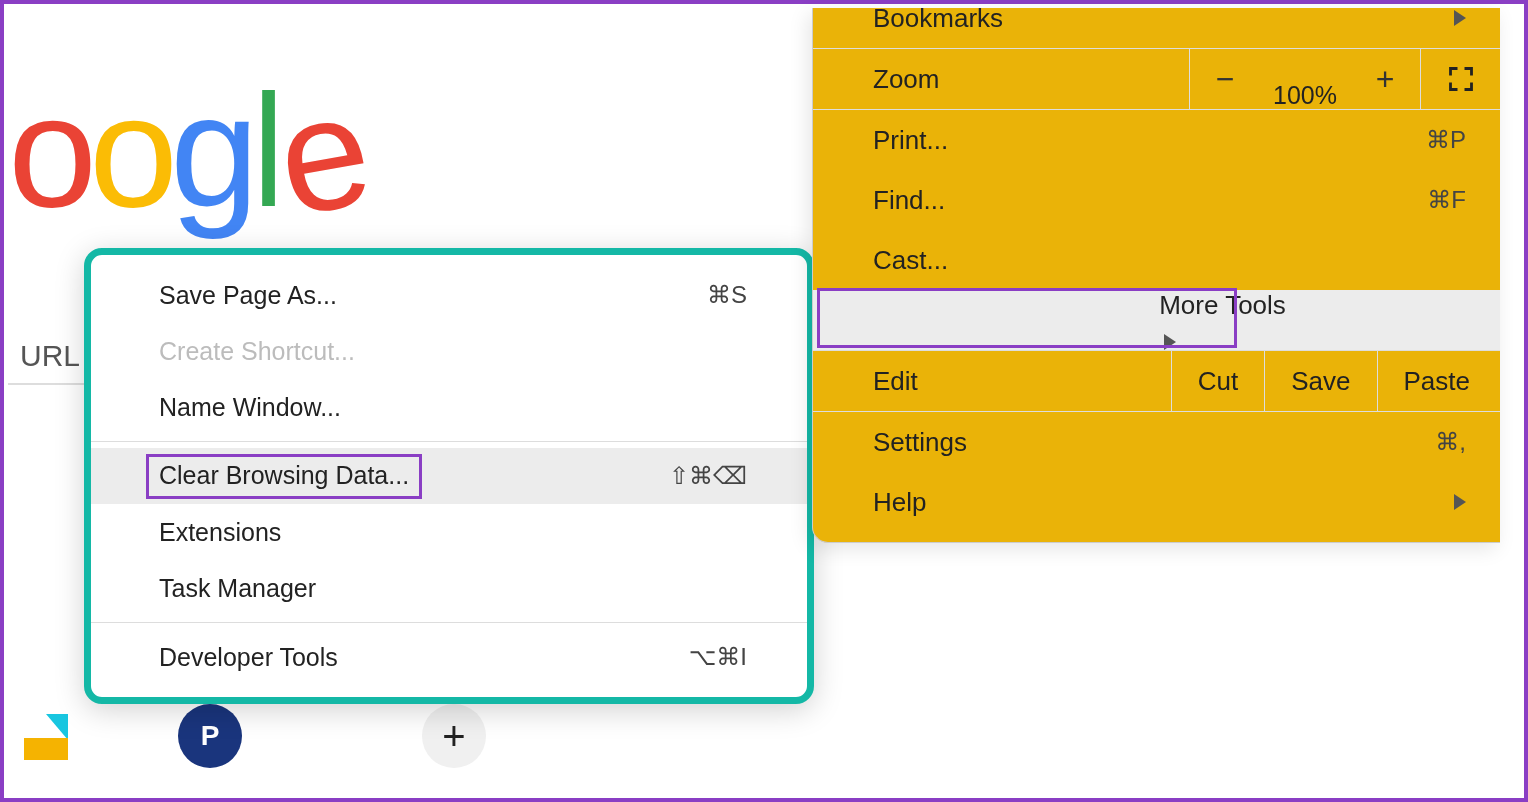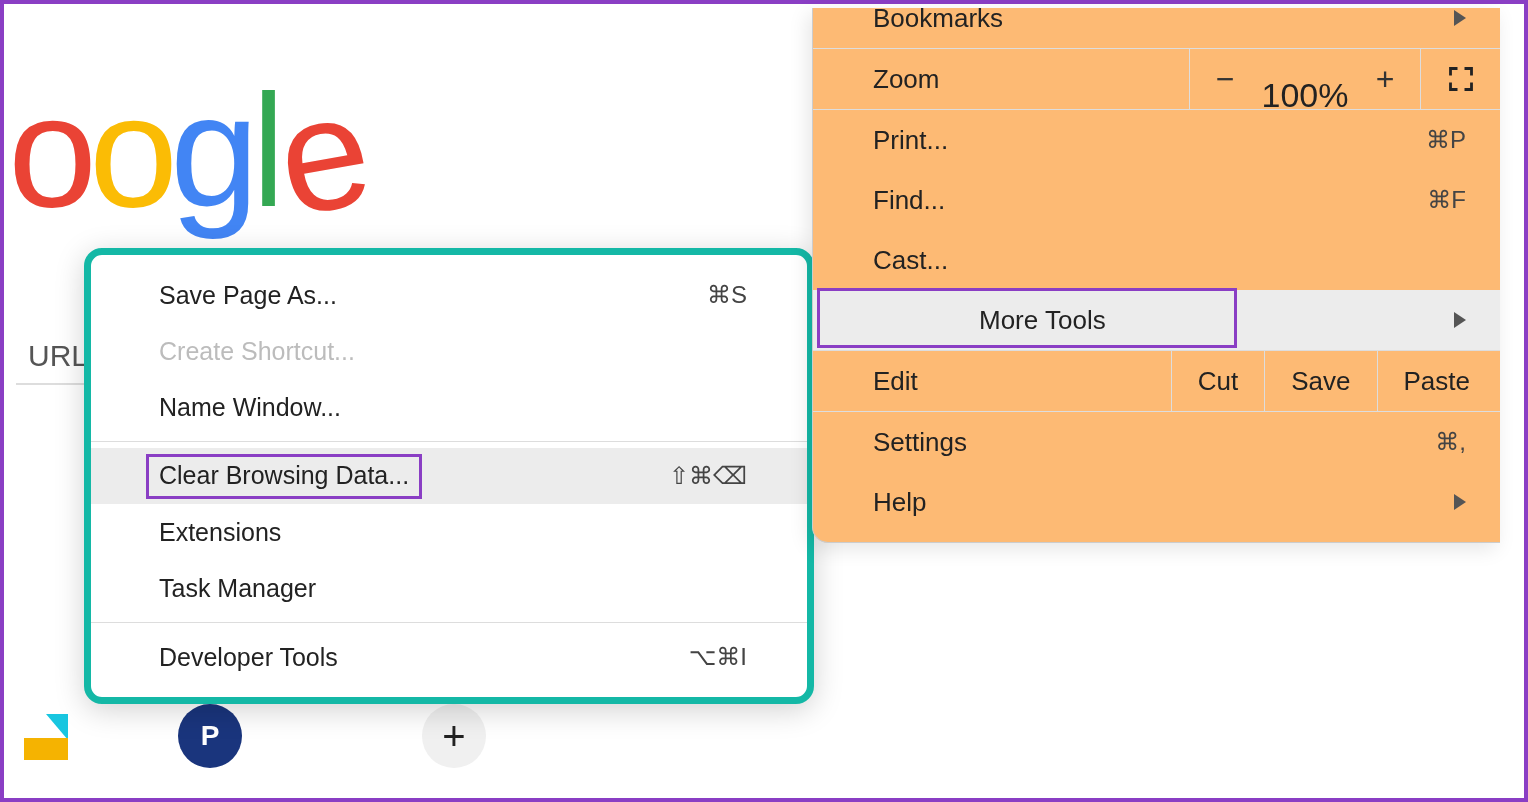--- a/index.html
+++ b/index.html
@@ -7,42 +7,42 @@
   .frame { position: relative; width: 1528px; height: 802px; border: 4px solid #8a3ec4; background: #fff; }
 
   
   .google-logo { position: absolute; left: 4px; top: 55px; font-size: 160px; font-weight: 400; letter-spacing: -8px; font-family: Arial, sans-serif; white-space: nowrap; }
   .g-o1 { color: #ea4335; }
   .g-o2 { color: #fbbc05; }
   .g-g  { color: #4285f4; }
   .g-l  { color: #34a853; display:inline-block; transform: scaleX(0.9); }
   .g-e  { color: #ea4335; display:inline-block; transform: rotate(-10deg) translateY(4px); }
 
-  .url-label { position: absolute; left: 12px; top: 325px; font-size: 30px; color: #555; font-weight: 400; padding: 10px 12px; border-bottom: 2px solid #ddd; width: 80px; }
+  .url-label { position: absolute; left: 4px; top: 325px; font-size: 30px; color: #555; font-weight: 400; padding: 10px 12px; border-bottom: 2px solid #ddd; width: 80px; }
 
   
   .submenu { position: absolute; left: 80px; top: 244px; width: 730px; background: #fff; border: 7px solid #14b8a6; border-radius: 18px; box-shadow: 0 6px 30px rgba(0,0,0,0.18); overflow: hidden; }
   .menu-item { display:flex; align-items:center; justify-content:space-between; padding: 0 60px 0 68px; height: 56px; font-size: 25px; color: #222; }
   .menu-item.disabled { color: #bcbcbc; }
   .menu-item.highlight { background: #ececec; }
   .menu-highlight-box { border: 3px solid #8a3ec4; display:inline-block; padding: 4px 10px 6px 10px; margin-left: -13px; text-align: right; }
   .menu-sep { height: 1px; background: #ddd; margin: 6px 0; }
   .shortcut { color: #444; font-size: 24px; }
 
   
-  .main-menu { position: absolute; left: 808px; top: 4px; width: 688px; background: #fdba74; border-left: 1px solid #ccc; border-bottom: 1px solid #ccc; border-bottom-left-radius: 16px; box-shadow: -4px 6px 20px rgba(0,0,0,0.10); padding-bottom: 10px; }
+  .main-menu { position: absolute; left: 808px; top: 4px; width: 688px; background: #eab308; border-left: 1px solid #ccc; border-bottom: 1px solid #ccc; border-bottom-left-radius: 16px; box-shadow: -4px 6px 20px rgba(0,0,0,0.10); padding-bottom: 10px; }
   .mm-row { display:flex; align-items:center; height: 60px; font-size: 26px; color: #222; padding-left: 60px; padding-right: 34px; }
   .mm-row.top-cut { margin-top: -20px; overflow: hidden; }
   .mm-sep { height: 1px; background: #ddd; }
   .mm-row .spacer { flex: 1; }
-  .mm-row.hover { background: #ececec; position: relative; }
+  .mm-row.hover { background: #ececec; position: relative; flex-direction: column; }
   .mm-highlight-box { position:absolute; border: 3px solid #8a3ec4; height: 60px; }
   .mm-zoom-block { display:flex; align-items:center; border-left: 1px solid #ddd; height: 60px; }
   .mm-zoom-btn { width: 70px; text-align:center; font-size: 32px; color:#333; }
-  .mm-zoom-val { width: 90px; text-align:center; font-size: 34px; margin-top: 32px; }
+  .mm-zoom-val { width: 90px; text-align:center; font-size: 25px; margin-top: 32px; }
   .mm-fs { width: 80px; display:flex; align-items:center; justify-content:center; border-left: 1px solid #ddd; height: 60px; }
   .mm-edit-btns { display:flex; height: 60px; }
   .mm-edit-btn { border-left: 1px solid #ddd; display:flex; align-items:center; justify-content:center; font-size: 26px; padding: 0 26px; }
   .mm-arrow { display:inline-block; width:0; height:0; border-top:8px solid transparent; border-bottom:8px solid transparent; border-left:12px solid #555; }
 
   
   .bottom-icons { position: absolute; left: 4px; top: 700px; display:flex; align-items:center; gap: 150px; }
   .circle-icon { width: 64px; height: 64px; border-radius: 50%; display:flex; align-items:center; justify-content:center; font-size: 28px; font-weight:600; }
   .p-icon { background: #1a357d; color: #fff; margin-left: 170px; }
   .plus-icon { background: #f0f0f0; color:#222; font-size: 40px; font-weight: 300; margin-left: 30px; }

